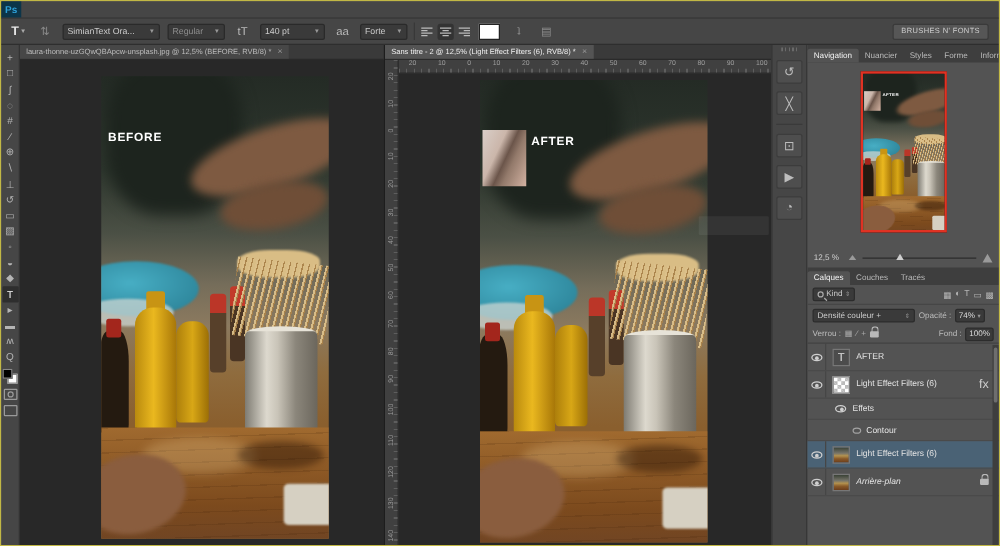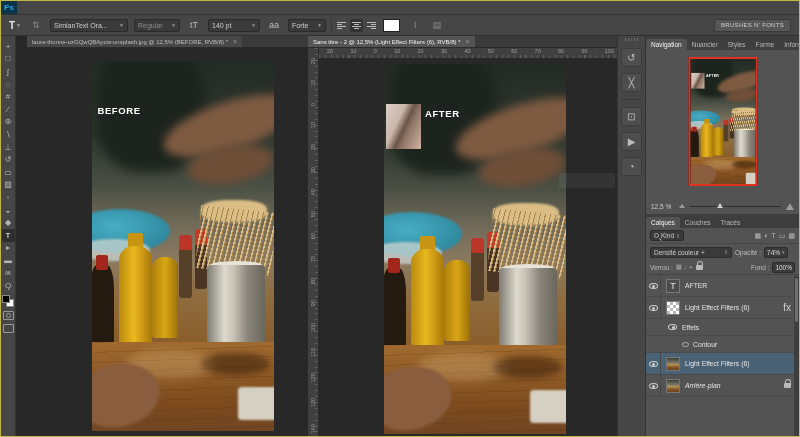--- a/index.html
+++ b/index.html
@@ -36,21 +36,21 @@
   .tool{width:13px;height:12.6px;display:flex;align-items:center;justify-content:center;font-size:8px;color:#b5b5b5;}
   .tool.active{background:#2e2e2e;color:#fff;border-radius:1px;}
   .fgbg{position:relative;width:12px;height:12px;margin-top:3px;}
   .fg{position:absolute;left:0;top:0;width:8px;height:8px;background:#000;border:1px solid #888;}
   .bg{position:absolute;right:0;bottom:0;width:8px;height:8px;background:#fff;border:1px solid #888;}
   .mode-btn{width:11px;height:9px;border:1px solid #9a9a9a;border-radius:1px;margin-top:4px;display:flex;align-items:center;justify-content:center;}
   .mode-btn .dot{width:5px;height:5px;border:1px solid #9a9a9a;border-radius:50%;}
   
   .docs{position:absolute;left:15px;top:35px;right:182px;bottom:0;background:#282828;}
   .pane{position:absolute;top:0;bottom:0;}
-  .pane-left{left:11px;width:292px;border-right:1px solid #1d1d1d;}
+  .pane-left{left:0;width:292px;border-right:1px solid #1d1d1d;}
   .pane-right{left:292px;right:0;}
   .tabbar{position:absolute;left:0;top:0;right:0;height:12px;background:#3a3a3a;display:flex;border-bottom:1px solid #2a2a2a;}
   .doctab{display:flex;align-items:center;padding:0 5px;font-size:6px;white-space:nowrap;overflow:hidden;}
   .doctab .close{margin-left:5px;color:#9a9a9a;font-size:7px;}
   .doctab.front{background:#545454;color:#f0f0f0;}
   .doctab.back{background:#474747;color:#bdbdbd;}
   .canvas{position:absolute;left:0;top:12px;right:0;bottom:0;background:#282828;overflow:hidden;}
   
   .ruler-h{position:absolute;left:11px;top:0;right:0;height:11px;background:#404040;border-bottom:1px solid #2a2a2a;font-size:5.5px;color:#9c9c9c;}
   .ruler-h .nums{position:absolute;left:8px;right:3px;top:0;bottom:0;display:flex;justify-content:space-between;align-items:flex-start;}

